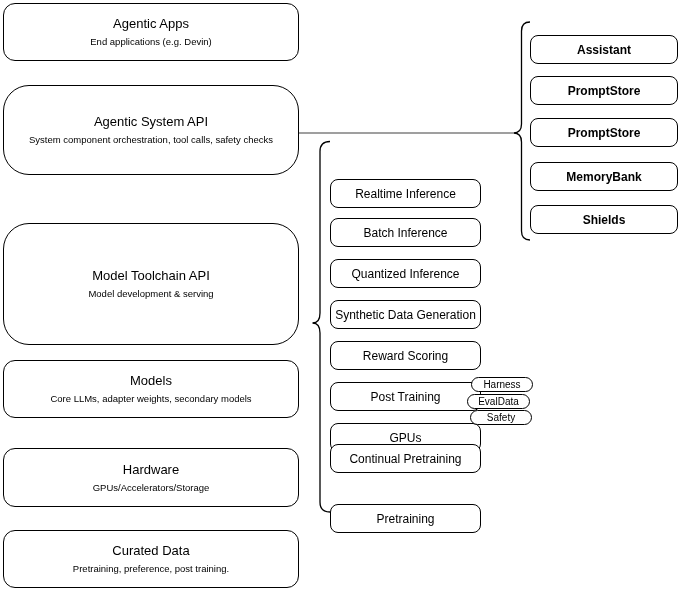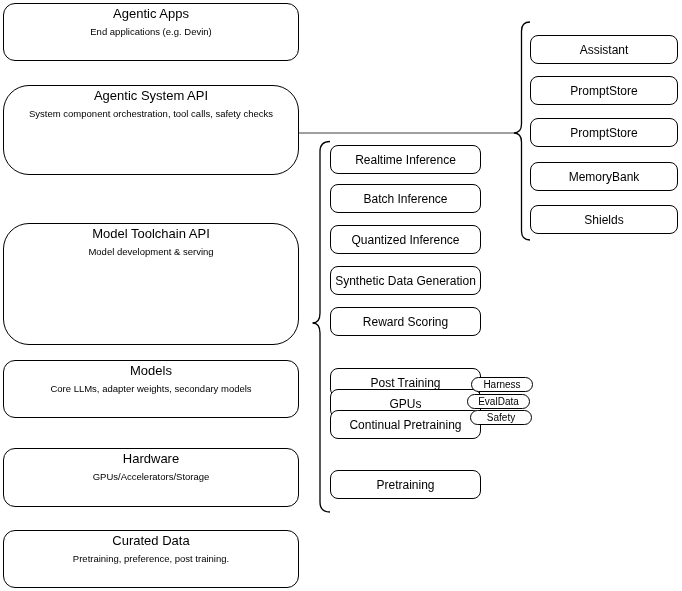--- a/index.html
+++ b/index.html
@@ -14,48 +14,48 @@
   #wires{position:absolute;left:0;top:0;width:682px;height:591px;}
 
   
   .lbox{
     position:absolute;
     left:3px;width:296px;
     box-sizing:border-box;
     border:1.3px solid #000;
     background:#fff;
     display:flex;flex-direction:column;
-    align-items:center;
+    align-items:center;justify-content:center;
     text-align:center;
   }
   .r12{border-radius:12px;}
   .r26{border-radius:26px;}
   .ltitle{font-size:13px;line-height:20px;white-space:nowrap;}
   .lsub{font-size:9.5px;line-height:16px;white-space:nowrap;}
 
   
   .mbox{
     position:absolute;
     left:330px;width:151px;height:29px;
     box-sizing:border-box;
     border:1.3px solid #000;border-radius:8px;
     background:#fff;
     display:flex;align-items:center;justify-content:center;
-    font-size:12px;white-space:nowrap;
+    font-size:12px;white-space:nowrap;margin-top:34px;
   }
 
   
   .rbox{
     position:absolute;
     left:530px;width:148px;height:29px;
     box-sizing:border-box;
     border:1.3px solid #000;border-radius:8px;
     background:#fff;
     display:flex;align-items:center;justify-content:center;
-    font-size:12px;white-space:nowrap;
+    font-size:12px;white-space:nowrap;font-weight:bold;
   }
 
   
   .pill{
     position:absolute;
     box-sizing:border-box;
     border:1.3px solid #000;border-radius:8px;
     background:#fff;
     display:flex;align-items:center;justify-content:center;
     font-size:10px;line-height:11px;white-space:nowrap;
@@ -101,21 +101,21 @@
   <div class="lbox r12" style="top:530px;height:58px">
     <div class="ltitle">Curated Data</div>
     <div class="lsub">Pretraining, preference, post training.</div>
   </div>
 
   <div class="mbox" style="top:145px">Realtime Inference</div>
   <div class="mbox" style="top:225px">Quantized Inference</div>
   <div class="mbox" style="top:184px">Batch Inference</div>
   <div class="mbox" style="top:266px">Synthetic Data Generation</div>
   <div class="mbox" style="top:307px">Reward Scoring</div>
-  <div class="mbox" style="top:368px">Post Training</div>
+  <div class="mbox" style="top:348px">Post Training</div>
   <div class="mbox" style="top:389px">GPUs</div>
   <div class="mbox" style="top:410px">Continual Pretraining</div>
   <div class="mbox" style="top:470px">Pretraining</div>
 
   <div class="pill" style="left:471px;top:377px;width:62px">Harness</div>
   <div class="pill" style="left:467px;top:394px;width:63px">EvalData</div>
   <div class="pill" style="left:470px;top:410px;width:62px">Safety</div>
 
   <div class="rbox" style="top:35px">Assistant</div>
   <div class="rbox" style="top:76px">PromptStore</div>

